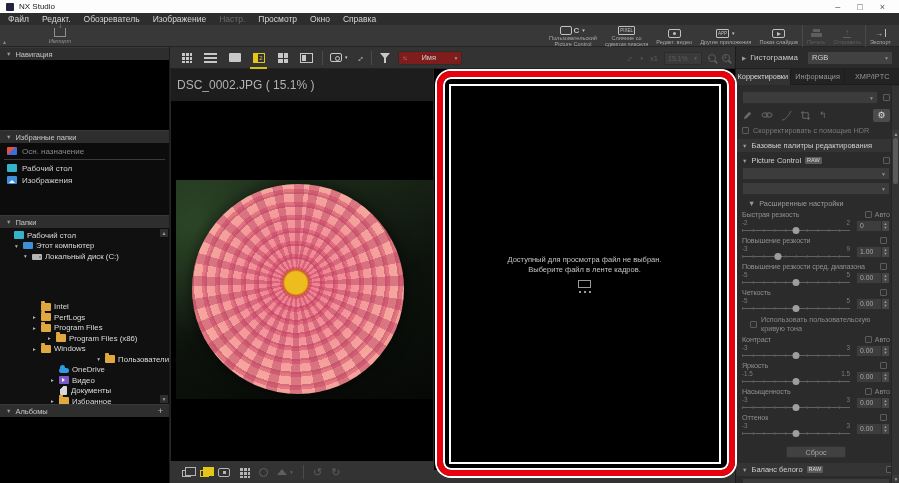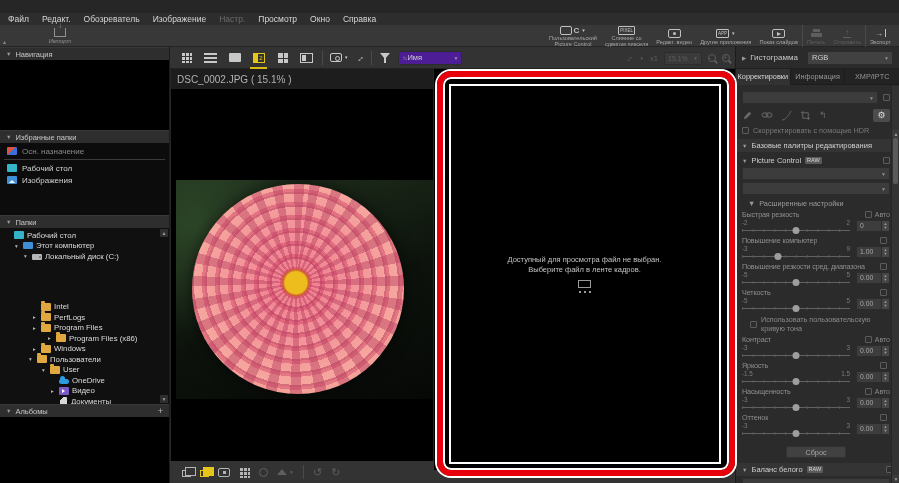--- a/index.html
+++ b/index.html
@@ -97,37 +97,37 @@
   .vi-split{width:13px;height:10px;border:1px solid #c8c8c8;position:relative;}
   .vi-split::before{content:'';position:absolute;left:1px;top:1px;bottom:1px;width:4px;background:#c8c8c8;}
   .tsep{width:1px;height:14px;background:#4a4a4a;flex:none;}
   .mini-ico{color:#c8c8c8;display:flex;align-items:center;gap:1px;}
   .cam{width:12px;height:9px;border:1px solid #c8c8c8;border-radius:2px;position:relative;}
   .cam::after{content:'';position:absolute;left:4px;top:2px;width:3px;height:3px;border:1px solid #c8c8c8;border-radius:50%;}
   .fit{display:inline-block;transform:rotate(-45deg);font-size:9px;color:#c8c8c8;}
   .funnel{position:relative;width:12px;height:12px;}
   .funnel::before{content:'';position:absolute;left:1px;top:1px;width:0;height:0;border-left:5px solid transparent;border-right:5px solid transparent;border-top:6px solid #c8c8c8;}
   .funnel::after{content:'';position:absolute;left:5px;top:6px;width:2px;height:5px;background:#c8c8c8;}
-  #sort-dd{width:64px;height:14px;background:#4c1d95;border:1px solid #2c2c2c;border-radius:2px;display:flex;align-items:center;gap:1px;padding:0 3px;color:#cfcfcf;}
+  #sort-dd{width:64px;height:14px;background:#7f1d1d;border:1px solid #2c2c2c;border-radius:2px;display:flex;align-items:center;gap:15px;padding:0 3px;color:#cfcfcf;}
   #sort-dd .updown{font-size:6px;letter-spacing:-1px;color:#b0b0b0;}
   #sort-dd .txt{font-size:7.5px;}
   #sort-dd .dd-arrow{margin-left:auto;font-size:5px;color:#9a9a9a;}
   #zoom-cluster{position:absolute;right:5px;top:0;height:22px;display:flex;align-items:center;gap:6px;color:#5d5d5d;}
   .zfit{transform:rotate(-45deg);font-size:9px;}
   .zx1{font-size:7.5px;}
   .zpct{width:38px;height:13px;background:#3a3a3a;border:1px solid #2c2c2c;display:flex;align-items:center;padding:0 3px;font-size:7px;gap:2px;}
   .zpct .dd-arrow{margin-left:auto;font-size:5px;}
   .mag{position:relative;width:8px;height:8px;border:1.5px solid #5d5d5d;border-radius:50%;}
   .mag::after{content:'';position:absolute;width:4px;height:1.5px;background:#5d5d5d;transform:rotate(45deg);right:-3px;bottom:-1px;}
   .mag .pm{position:absolute;left:0;top:-1px;width:5px;font-size:7px;line-height:7px;color:#5d5d5d;}
 
   
   #viewer{position:absolute;left:170px;top:69px;width:565px;height:392px;background:#262626;}
   #left-pane{position:absolute;left:1px;top:0;width:262px;height:392px;background:#000;}
-  .pane-label{height:20px;background:#1d1d1d;display:flex;align-items:center;padding-left:6px;font-size:10px;color:#b2b2b2;}
+  .pane-label{height:32px;background:#1d1d1d;display:flex;align-items:center;padding-left:6px;font-size:12px;color:#b2b2b2;}
   #photo{position:absolute;left:5px;top:111px;width:257px;height:219px;overflow:hidden;
     background:radial-gradient(circle at 8% 20%,#2c4527 0,rgba(44,69,39,0) 38%),linear-gradient(160deg,#22331f,#0d130c 55%,#060806);}
   #flower{position:absolute;left:16px;top:4px;width:212px;height:210px;border-radius:50%;
     background:
       radial-gradient(circle at 49% 47%,#edbd1d 0 11px,rgba(237,189,29,0) 13px),
       radial-gradient(circle at 49% 47%,rgba(0,0,0,0) 0 11px,rgba(205,95,25,.75) 12px 13px,rgba(0,0,0,0) 15px),
       repeating-conic-gradient(from 8deg at 49% 47%,rgba(183,61,94,.45) 0 6deg,rgba(255,255,255,0) 6deg 13deg),
       repeating-radial-gradient(circle at 49% 47%,rgba(216,90,115,.55) 0 3px,rgba(255,190,180,.28) 3px 11px,rgba(183,61,94,.5) 11px 13px),
       radial-gradient(circle at 49% 47%,#e85f7d 0%,#ee8390 35%,#f29d95 65%,#ea8280 85%,#d7626c 100%);
     box-shadow:0 0 16px rgba(0,0,0,.6);}
@@ -202,20 +202,29 @@
 
   
   #pane-sel-border{position:absolute;left:449px;top:84px;width:272px;height:380px;border:2px solid #fff;z-index:8;}
   #red-annotation{position:absolute;left:437px;top:71px;width:298px;height:405px;border:6px solid #e8000d;border-radius:14px;box-shadow:0 0 0 2px #fff,inset 0 0 0 2px #fff;z-index:9;}
 </style>
 </head>
 <body>
 
 <div id="app">
 
+  <div id="titlebar">
+    <span class="win-ico"></span>
+    <span class="win-title">NX Studio</span>
+    <span class="win-controls">
+      <span>–</span>
+      <span>□</span>
+      <span>×</span>
+    </span>
+  </div>
 
   <div id="menubar">
     <div id="menubar-items">
         <span class="menu-item">Файл</span>
         <span class="menu-item">Редакт.</span>
         <span class="menu-item">Обозреватель</span>
         <span class="menu-item">Изображение</span>
         <span class="menu-item disabled">Настр.</span>
         <span class="menu-item">Просмотр</span>
         <span class="menu-item">Окно</span>
@@ -361,29 +370,24 @@
           <div class="tree-row" style="padding-left: 46px;">
     <span class="exp">▸</span>
     <span class="fi fi-folder"></span>
     <span class="tlabel">Program Files (x86)</span>
   </div>
           <div class="tree-row" style="padding-left: 31px;">
     <span class="exp">▸</span>
     <span class="fi fi-folder"></span>
     <span class="tlabel">Windows</span>
   </div>
-          <div class="tree-row" style="padding-left: 27px;">
+          <div class="tree-row" style="padding-left: 27px; justify-content: flex-end;">
     <span class="exp">▾</span>
     <span class="fi fi-folder"></span>
     <span class="tlabel">Пользователи</span>
-  </div>
-          <div class="tree-row" style="padding-left: 40px;">
-    <span class="exp">▾</span>
-    <span class="fi fi-folder"></span>
-    <span class="tlabel">User</span>
   </div>
           <div class="tree-row" style="padding-left: 49px;">
     <span class="exp"></span>
     <span class="fi fi-onedrive"></span>
     <span class="tlabel">OneDrive</span>
   </div>
           <div class="tree-row" style="padding-left: 49px;">
     <span class="exp">▸</span>
     <span class="fi fi-video"></span>
     <span class="tlabel">Видео</span>
@@ -585,21 +589,21 @@
         <span class="val">0</span>
         <span class="spin">
                   <span>▲</span>
                   <span>▼</span>
                 </span>
       </div>
     </div>
   </div>
           <div class="sl">
     <div class="sl-r1">
-      <span class="sl-label">Повышение компьютер</span>
+      <span class="sl-label">Повышение резкости</span>
       <span class="sl-auto" hidden="">
         <span class="cb"></span>
         <span class="auto-txt"></span>
       </span>
     </div>
     <div class="sl-main">
       <div class="sl-left">
         <div class="mm">
                   <span class="mn">-3</span>
                   <span class="mx">9</span>

